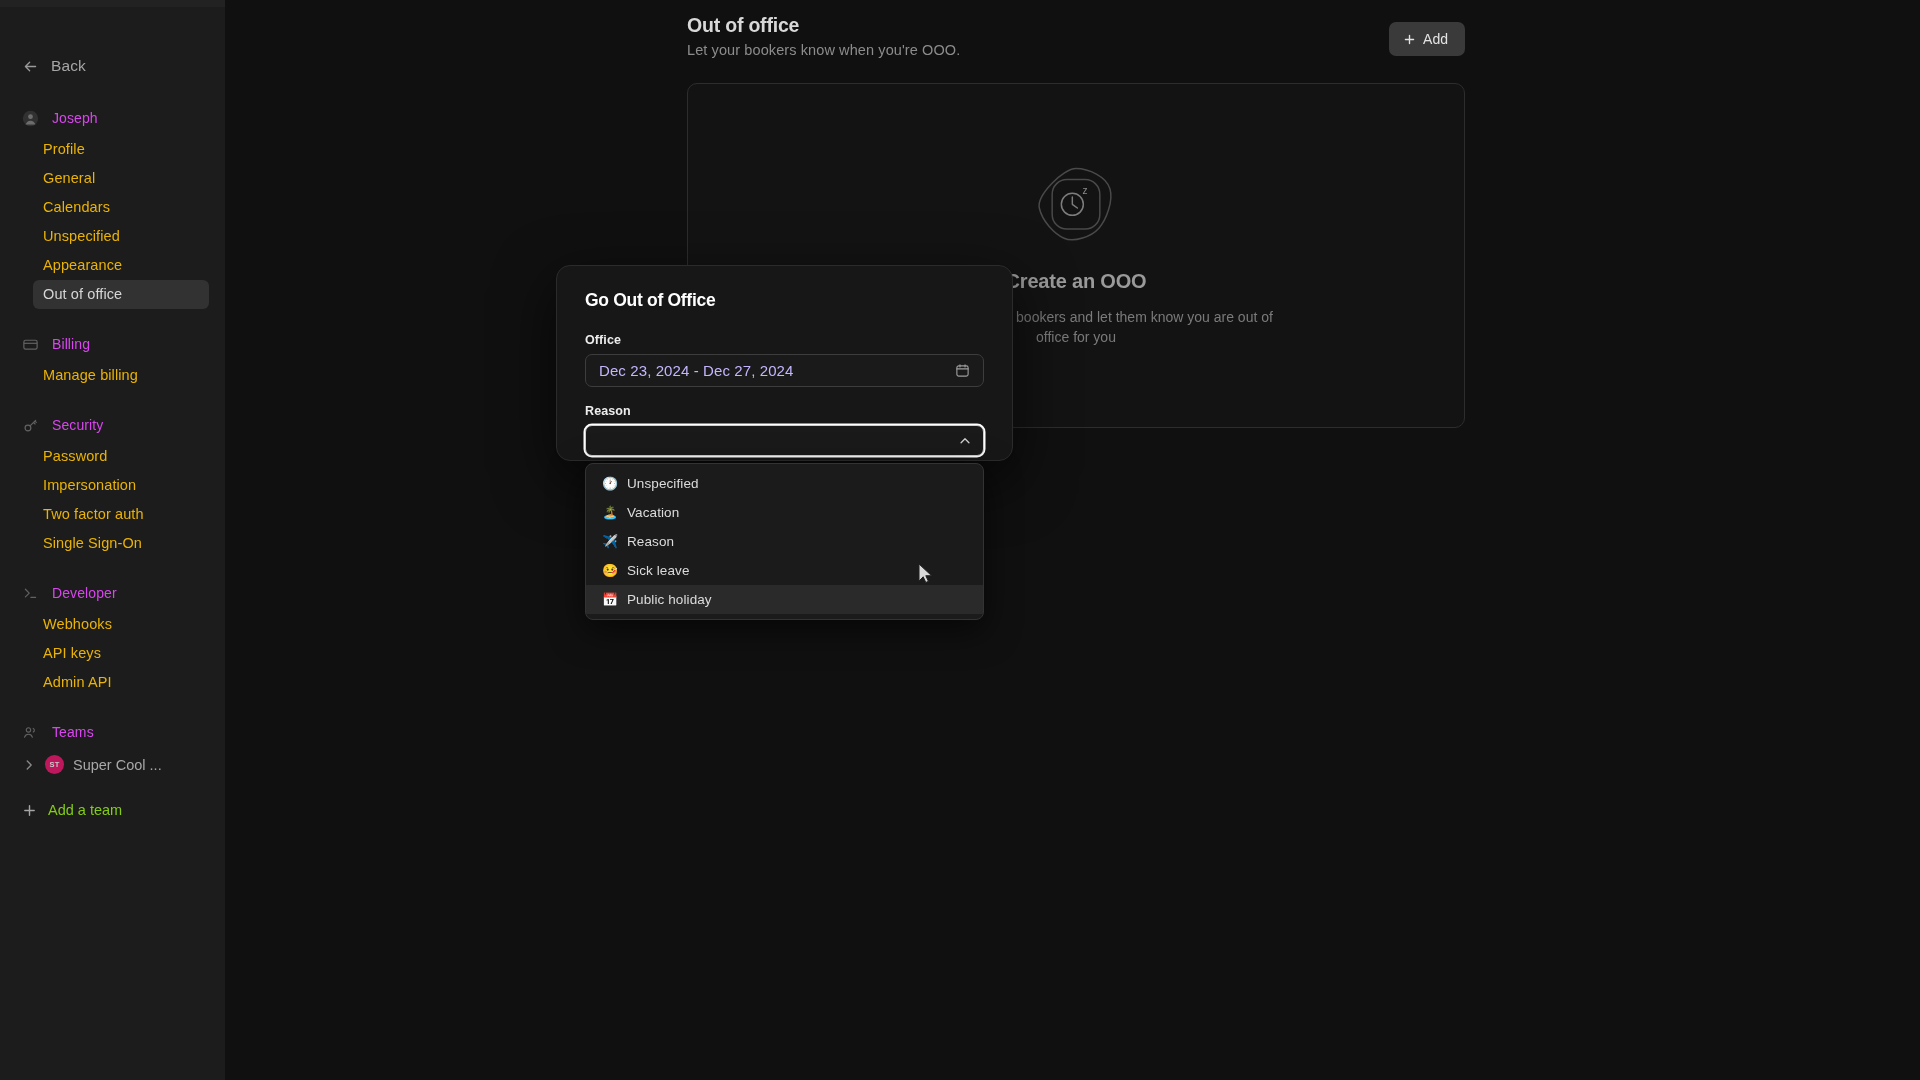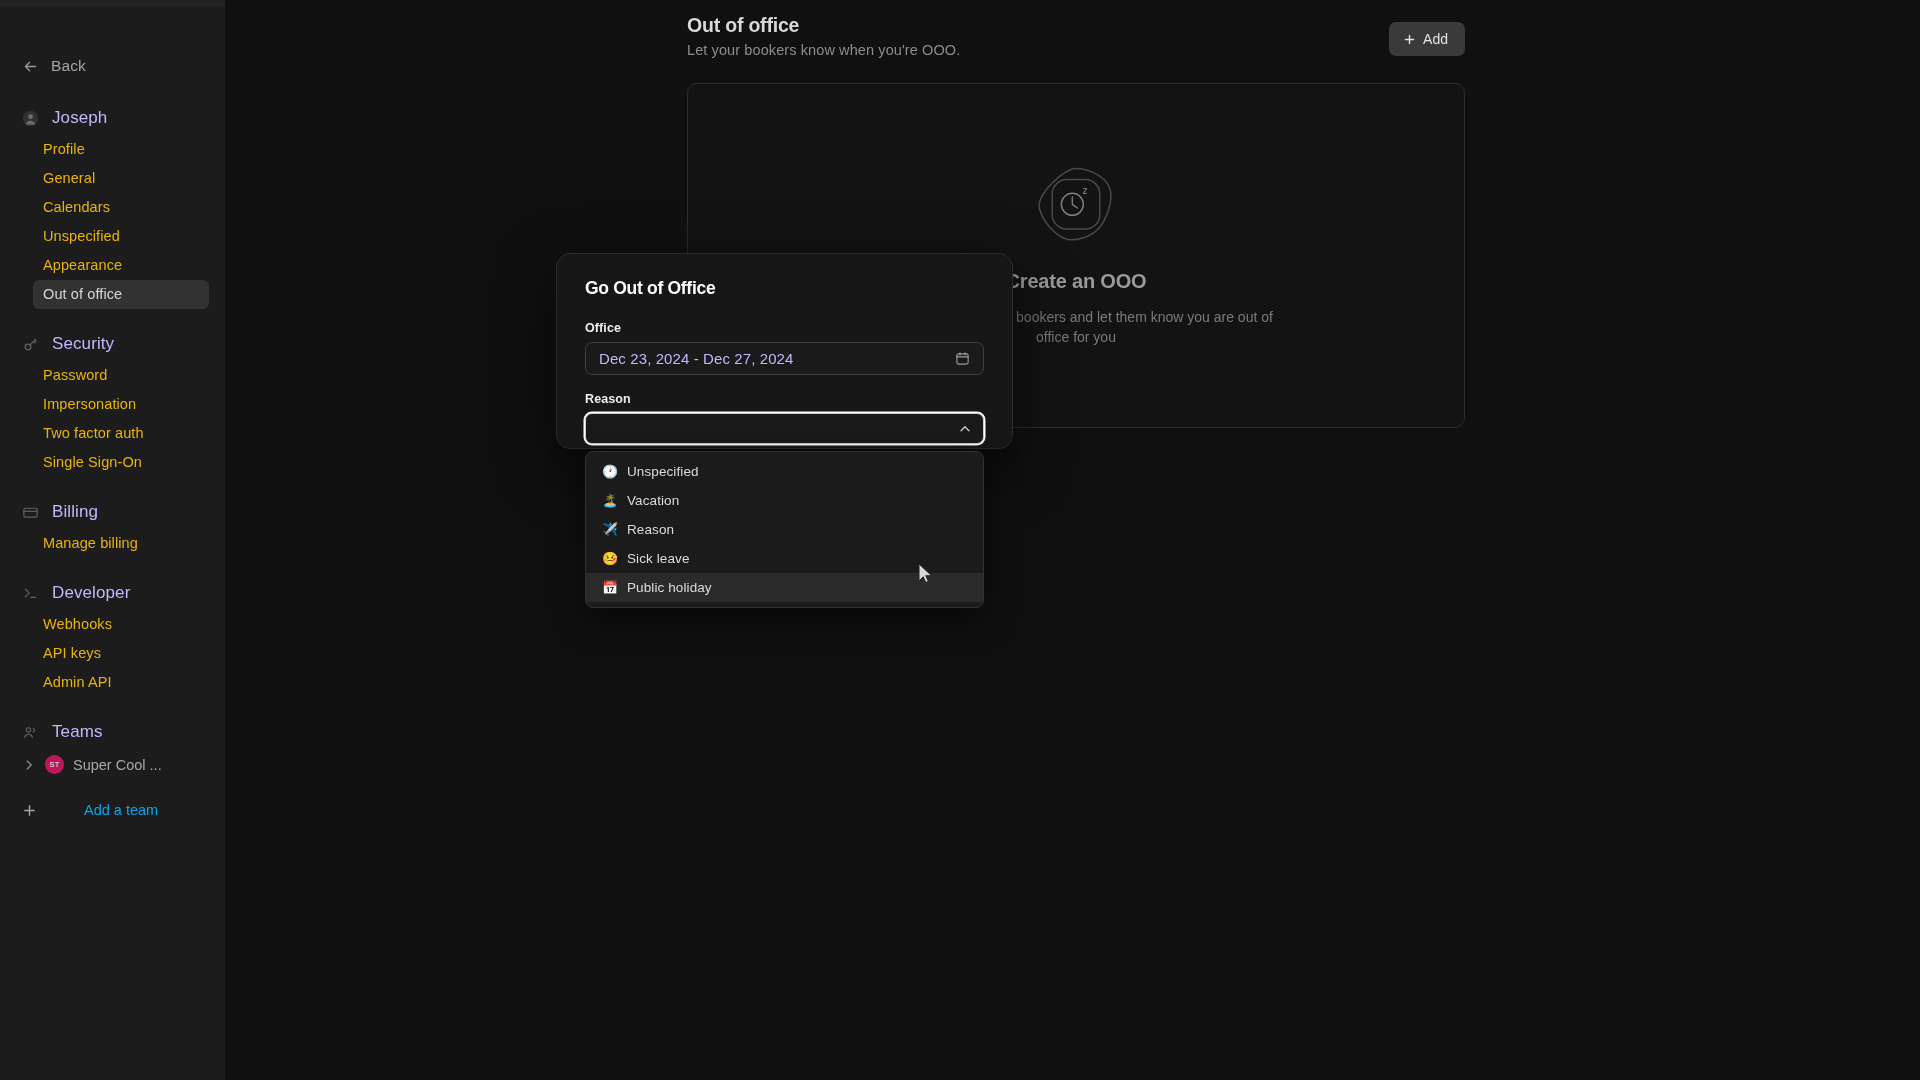--- a/index.html
+++ b/index.html
@@ -63,22 +63,22 @@
     padding: 0 22px;
     height: 26px;
   }
   .group-icon {
     width: 17px; height: 17px;
     flex: 0 0 auto;
     display: block;
     opacity: 0.72;
   }
   .group-title {
-    font-size: 17px;
-    color: #c4b5fd;
+    font-size: 14px;
+    color: #d946ef;
     letter-spacing: 0.1px;
   }
   .nav-list { margin-top: 4px; }
   .nav-item {
     display: block;
     margin: 0 16px 0 33px;
     padding: 5px 10px;
     border-radius: 6px;
     font-size: 14.5px;
     color: #eab308;
@@ -130,22 +130,21 @@
     padding: 4px 6px;
     cursor: pointer;
   }
   .plus-icon {
     width: 15px; height: 15px;
     flex: 0 0 auto;
     display: block;
   }
   .addteam-label {
     font-size: 14.5px;
-    color: #0ea5e9;
-    margin-left: 36px;
+    color: #84cc16;
   }
 
   
   .main {
     position: absolute;
     left: 225px;
     top: 0;
     right: 0;
     height: 1080px;
   }
@@ -215,21 +214,21 @@
     color: #7a7a7a;
     text-align: center;
     line-height: 20px;
     max-width: 420px;
   }
 
   
   .modal {
     position: absolute;
     left: 556px;
-    top: 253px;
+    top: 265px;
     width: 457px;
     background: #171717;
     border: 1px solid #2b2b2b;
     border-radius: 14px;
     box-shadow: 0 18px 60px rgba(0,0,0,0.65);
     padding: 24px 28px 4px 28px;
     z-index: 40;
   }
   .modal-title {
     font-size: 17.5px;
@@ -386,43 +385,43 @@
         <div class="nav-item">Calendars</div>
         <div class="nav-item">Unspecified</div>
         <div class="nav-item">Appearance</div>
         <div class="nav-item active">Out of office</div>
       </div>
     </div>
 
     <div class="group">
       <div class="group-header">
         <svg class="group-icon" viewBox="0 0 20 20" fill="none">
+          <rect x="2.2" y="5" width="15.6" height="10.4" rx="2" stroke="#7d7d7d" stroke-width="1.4"></rect>
+          <path d="M2.2 8.6h15.6" stroke="#7d7d7d" stroke-width="1.4"></path>
+        </svg>
+        <span class="group-title">Billing</span>
+      </div>
+      <div class="nav-list">
+        <div class="nav-item">Manage billing</div>
+      </div>
+    </div>
+
+    <div class="group">
+      <div class="group-header">
+        <svg class="group-icon" viewBox="0 0 20 20" fill="none">
           <circle cx="7" cy="13" r="3.4" stroke="#7d7d7d" stroke-width="1.4"></circle>
           <path d="M9.5 10.5L16 4M13.6 6.4l1.8 1.8M15.2 4.8l1.6 1.6" stroke="#7d7d7d" stroke-width="1.4" stroke-linecap="round"></path>
         </svg>
         <span class="group-title">Security</span>
       </div>
       <div class="nav-list">
         <div class="nav-item">Password</div>
         <div class="nav-item">Impersonation</div>
         <div class="nav-item">Two factor auth</div>
         <div class="nav-item">Single Sign-On</div>
-      </div>
-    </div>
-
-    <div class="group">
-      <div class="group-header">
-        <svg class="group-icon" viewBox="0 0 20 20" fill="none">
-          <rect x="2.2" y="5" width="15.6" height="10.4" rx="2" stroke="#7d7d7d" stroke-width="1.4"></rect>
-          <path d="M2.2 8.6h15.6" stroke="#7d7d7d" stroke-width="1.4"></path>
-        </svg>
-        <span class="group-title">Billing</span>
-      </div>
-      <div class="nav-list">
-        <div class="nav-item">Manage billing</div>
       </div>
     </div>
 
     <div class="group">
       <div class="group-header">
         <svg class="group-icon" viewBox="0 0 20 20" fill="none">
           <path d="M4 5l4.5 4.5L4 14M10.5 14.6H16" stroke="#7d7d7d" stroke-width="1.4" stroke-linecap="round" stroke-linejoin="round"></path>
         </svg>
         <span class="group-title">Developer</span>
       </div>

